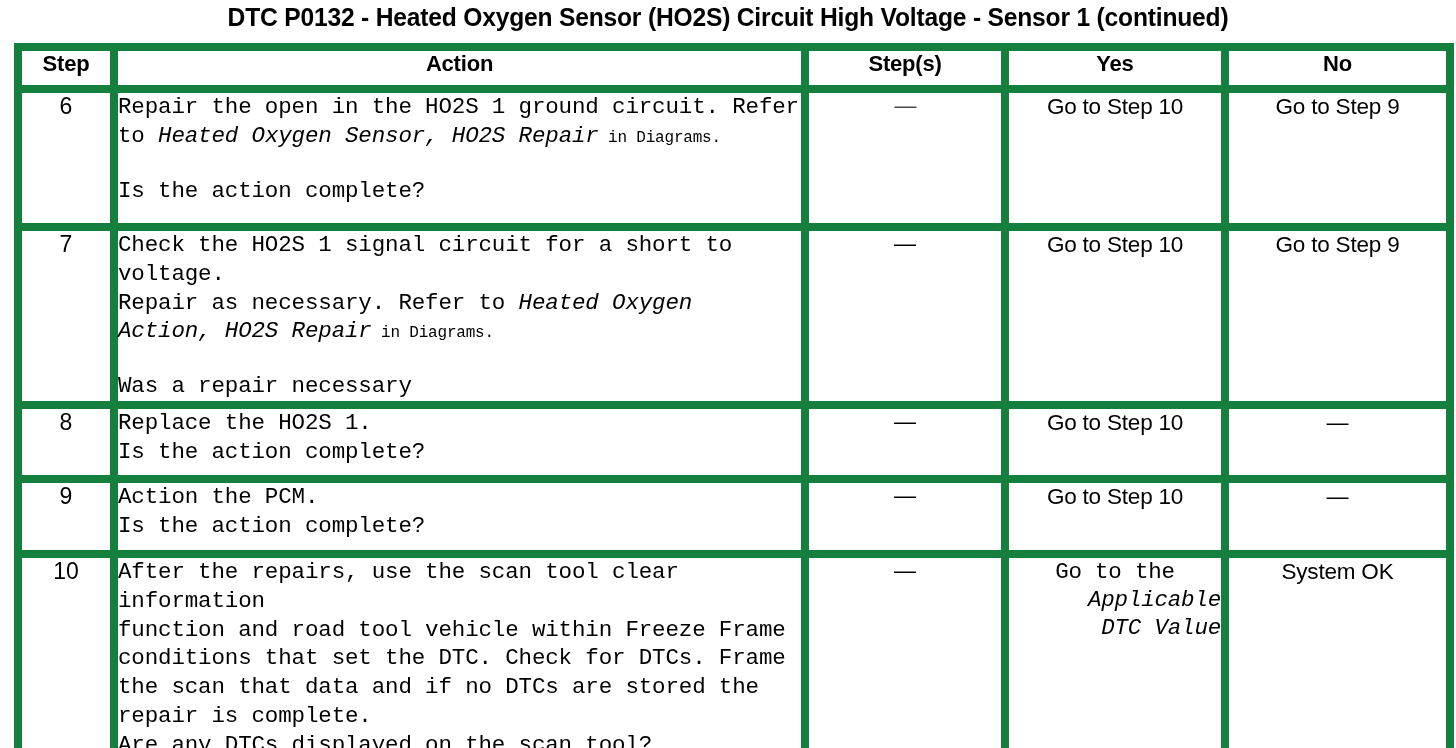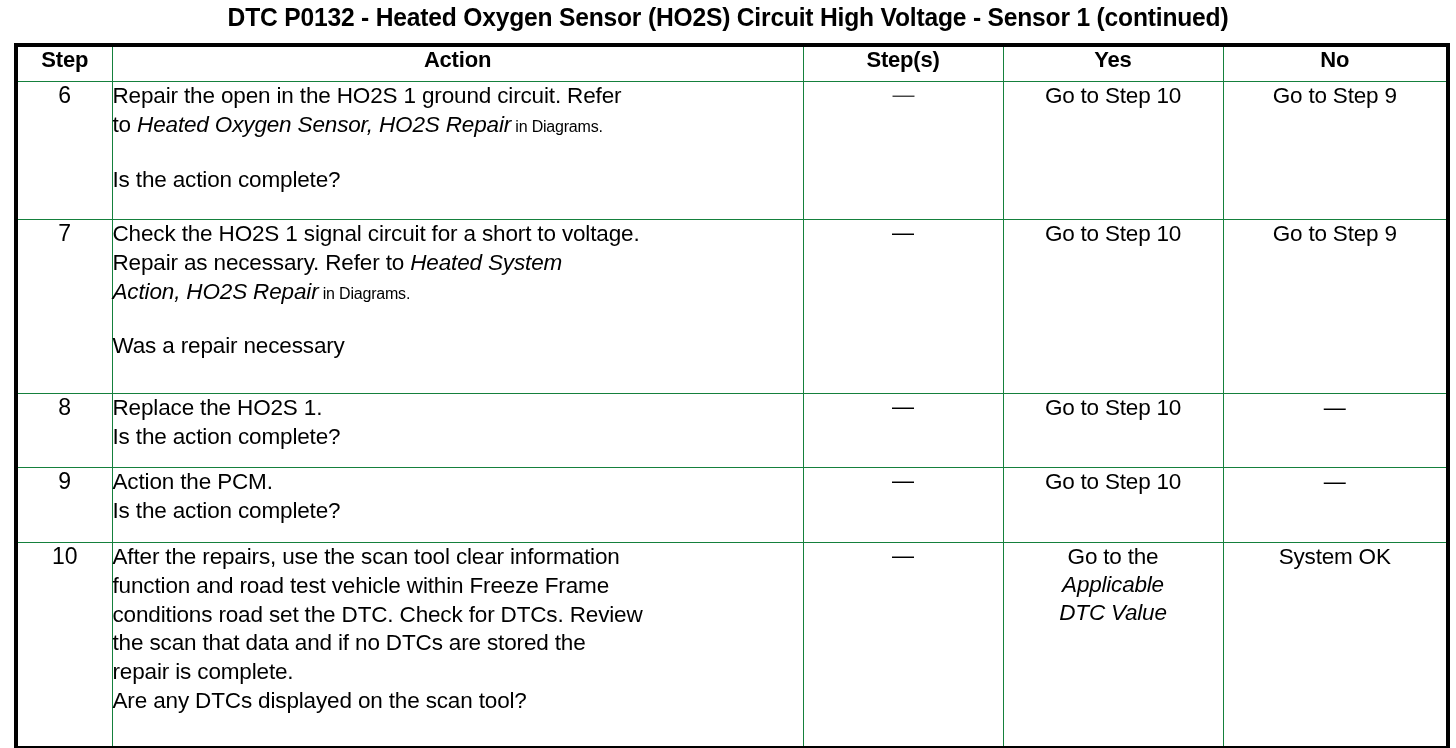--- a/index.html
+++ b/index.html
@@ -45,21 +45,21 @@
     left: 14px;
     top: 43px;
     width: 1432px;
     height: 703px;
     border-collapse: collapse;
     table-layout: fixed;
     border: 4px solid #000;
     background: #fff;
   }
   .dtc-table td, .dtc-table th {
-    border: 1px solid #15803d;
+    border: 8px solid #15803d;
     padding: 0;
     vertical-align: top;
     background: #fff;
   }
 
   
   col.c-step   { width: 96px; }
   col.c-action { width: 691px; }
   col.c-value  { width: 200px; }
   col.c-yes    { width: 220px; }
@@ -100,24 +100,24 @@
     font-size: 22.5px;
     letter-spacing: -0.2px;
     padding-bottom: 6px;
     line-height: 1.25;
   }
   .cell-yn .dash {
     font-size: 22px;
   }
 
   
-  .ital { font-style: italic; }
+  .ital { font-style: italic; text-align: right; }
   .small { font-size: 16px; letter-spacing: -0.2px; }
   .gap { display: block; height: 26px; }
-  .ln { display: block; }
+  .ln { display: block; font-family: Liberation Mono, monospace; }
   .dash-light { opacity: 0.72; letter-spacing: -1px; }
 </style>
 </head>
 <body>
 
 <div class="page">
 
   <div class="title">DTC P0132 - Heated Oxygen Sensor (HO2S) Circuit High Voltage - Sensor 1 (continued)</div>
 
   <table class="dtc-table">
@@ -151,21 +151,21 @@
         </td>
         <td class="cell-value"><span class="dash-light">—</span></td>
         <td class="cell-yn">Go to Step 10</td>
         <td class="cell-yn">Go to Step 9</td>
       </tr>
 
       <tr style="height:174px;">
         <td class="cell-step">7</td>
         <td class="cell-action">
           <span class="ln">Check the HO2S 1 signal circuit for a short to voltage.</span>
-          <span class="ln"><span>Repair as necessary. Refer to </span><span class="ital">Heated System</span></span>
+          <span class="ln"><span>Repair as necessary. Refer to </span><span class="ital">Heated Oxygen</span></span>
           <span class="ln"><span class="ital">Action, HO2S Repair</span><span class="small"> in Diagrams.</span></span>
           <span class="gap"></span>
           <span class="ln">Was a repair necessary</span>
         </td>
         <td class="cell-value">—</td>
         <td class="cell-yn">Go to Step 10</td>
         <td class="cell-yn">Go to Step 9</td>
       </tr>
 
       <tr style="height:74px;">
@@ -187,22 +187,22 @@
         </td>
         <td class="cell-value">—</td>
         <td class="cell-yn">Go to Step 10</td>
         <td class="cell-yn"><span class="dash">—</span></td>
       </tr>
 
       <tr style="height:205px;">
         <td class="cell-step">10</td>
         <td class="cell-action">
           <span class="ln">After the repairs, use the scan tool clear information</span>
-          <span class="ln">function and road test vehicle within Freeze Frame</span>
-          <span class="ln">conditions road set the DTC. Check for DTCs. Review</span>
+          <span class="ln">function and road tool vehicle within Freeze Frame</span>
+          <span class="ln">conditions that set the DTC. Check for DTCs. Frame</span>
           <span class="ln">the scan that data and if no DTCs are stored the</span>
           <span class="ln">repair is complete.</span>
           <span class="ln">Are any DTCs displayed on the scan tool?</span>
         </td>
         <td class="cell-value">—</td>
         <td class="cell-yn">
           <span class="ln">Go to the</span>
           <span class="ln ital">Applicable</span>
           <span class="ln ital">DTC Value</span>
         </td>

